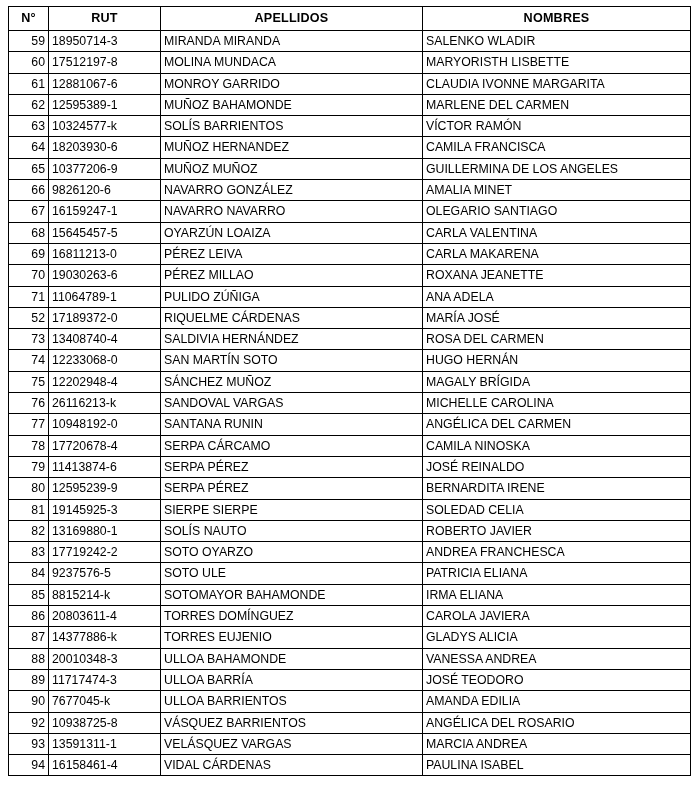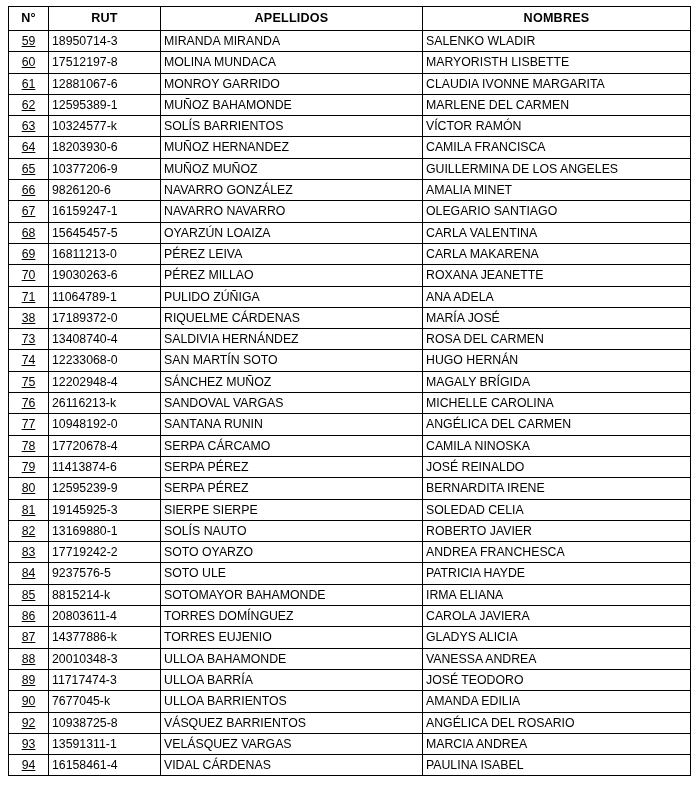--- a/index.html
+++ b/index.html
@@ -44,22 +44,21 @@
     white-space: nowrap;
   }
   table.roster thead th {
     font-weight: bold;
     text-align: center;
     font-size: 12.6px;
     height: 23px;
     letter-spacing: 0.2px;
   }
   td.num {
-    text-align: center;
-    text-decoration: underline;
+    text-align: right;
   }
   td.rut {
     text-align: left;
   }
   td.ape, td.nom {
     text-align: left;
     padding-left: 5px;
   }
 </style>
 </head>
@@ -154,21 +153,21 @@
           <td class="ape">PÉREZ MILLAO</td>
           <td class="nom">ROXANA JEANETTE</td>
         </tr>
         <tr>
           <td class="num">71</td>
           <td class="rut">11064789-1</td>
           <td class="ape">PULIDO ZÚÑIGA</td>
           <td class="nom">ANA ADELA</td>
         </tr>
         <tr>
-          <td class="num">38</td>
+          <td class="num">52</td>
           <td class="rut">17189372-0</td>
           <td class="ape">RIQUELME CÁRDENAS</td>
           <td class="nom">MARÍA JOSÉ</td>
         </tr>
         <tr>
           <td class="num">73</td>
           <td class="rut">13408740-4</td>
           <td class="ape">SALDIVIA HERNÁNDEZ</td>
           <td class="nom">ROSA DEL CARMEN</td>
         </tr>
@@ -229,21 +228,21 @@
         <tr>
           <td class="num">83</td>
           <td class="rut">17719242-2</td>
           <td class="ape">SOTO OYARZO</td>
           <td class="nom">ANDREA FRANCHESCA</td>
         </tr>
         <tr>
           <td class="num">84</td>
           <td class="rut">9237576-5</td>
           <td class="ape">SOTO ULE</td>
-          <td class="nom">PATRICIA HAYDE</td>
+          <td class="nom">PATRICIA ELIANA</td>
         </tr>
         <tr>
           <td class="num">85</td>
           <td class="rut">8815214-k</td>
           <td class="ape">SOTOMAYOR BAHAMONDE</td>
           <td class="nom">IRMA ELIANA</td>
         </tr>
         <tr>
           <td class="num">86</td>
           <td class="rut">20803611-4</td>

